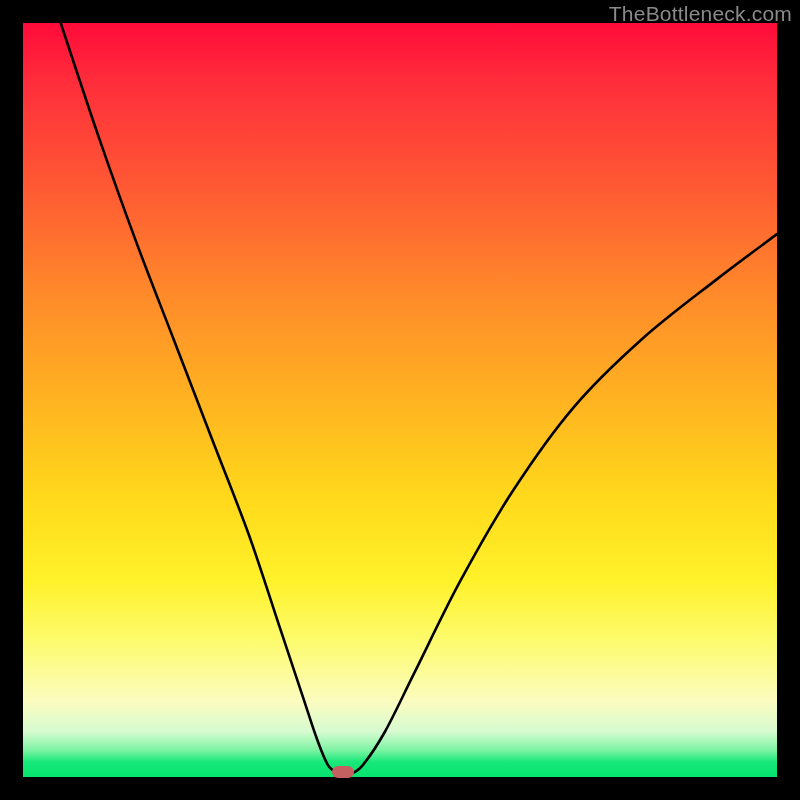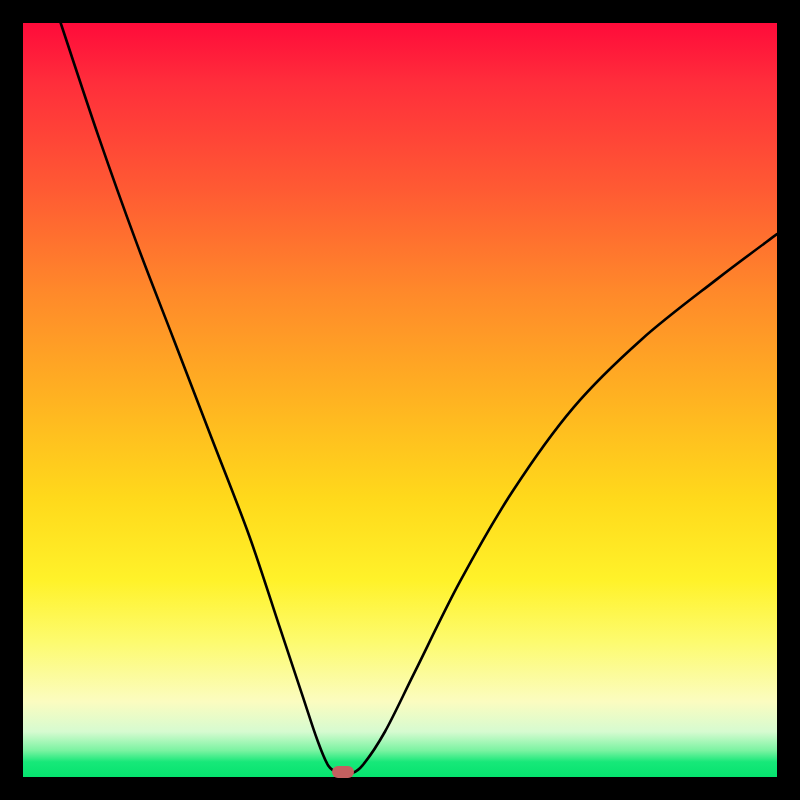--- a/index.html
+++ b/index.html
@@ -65,20 +65,21 @@
     width: 22px;
     height: 12px;
     background: #c46060;
     border-radius: 6px;
   }
 </style>
 </head>
 <body>
 
 <div class="frame">
+  <div class="watermark">TheBottleneck.com</div>
 
   <div class="plot">
     <svg class="curve" viewBox="0 0 754 754" preserveAspectRatio="none">
       <path id="curve-path" fill="none" stroke="#000" stroke-width="2.6" stroke-linejoin="round" stroke-linecap="round" d="M 37.70 0.00 C 43.98 18.85, 62.83 76.66, 75.40 113.10 C 87.97 149.54, 100.53 184.73, 113.10 218.66 C 125.67 252.59, 138.23 284.01, 150.80 316.68 C 163.37 349.35, 175.93 382.03, 188.50 414.70 C 201.07 447.37, 214.89 481.30, 226.20 512.72 C 237.51 544.14, 247.56 576.81, 256.36 603.20 C 265.16 629.59, 272.70 652.21, 278.98 671.06 C 285.26 689.91, 289.66 704.36, 294.06 716.30 C 298.46 728.24, 301.60 737.04, 305.37 742.69 C 309.14 748.35, 312.91 748.97, 316.68 750.23 C 320.45 751.49, 324.22 751.49, 327.99 750.23 C 331.76 748.97, 333.65 749.60, 339.30 742.69 C 344.95 735.78, 353.12 724.47, 361.92 708.76 C 370.72 693.05, 379.51 673.57, 392.08 648.44 C 404.65 623.31, 420.98 588.12, 437.32 557.96 C 453.66 527.80, 471.25 496.38, 490.10 467.48 C 508.95 438.58, 529.06 409.67, 550.42 384.54 C 571.78 359.41, 594.40 338.04, 618.28 316.68 C 642.16 295.32, 671.06 273.95, 693.68 256.36 C 716.30 238.77, 743.95 218.66, 754.00 211.12"></path>
     </svg>
     <div class="marker" id="marker" style="left: 309.45px; top: 743.476px;"></div>
   </div>
 </div>
 
 </body></html>

